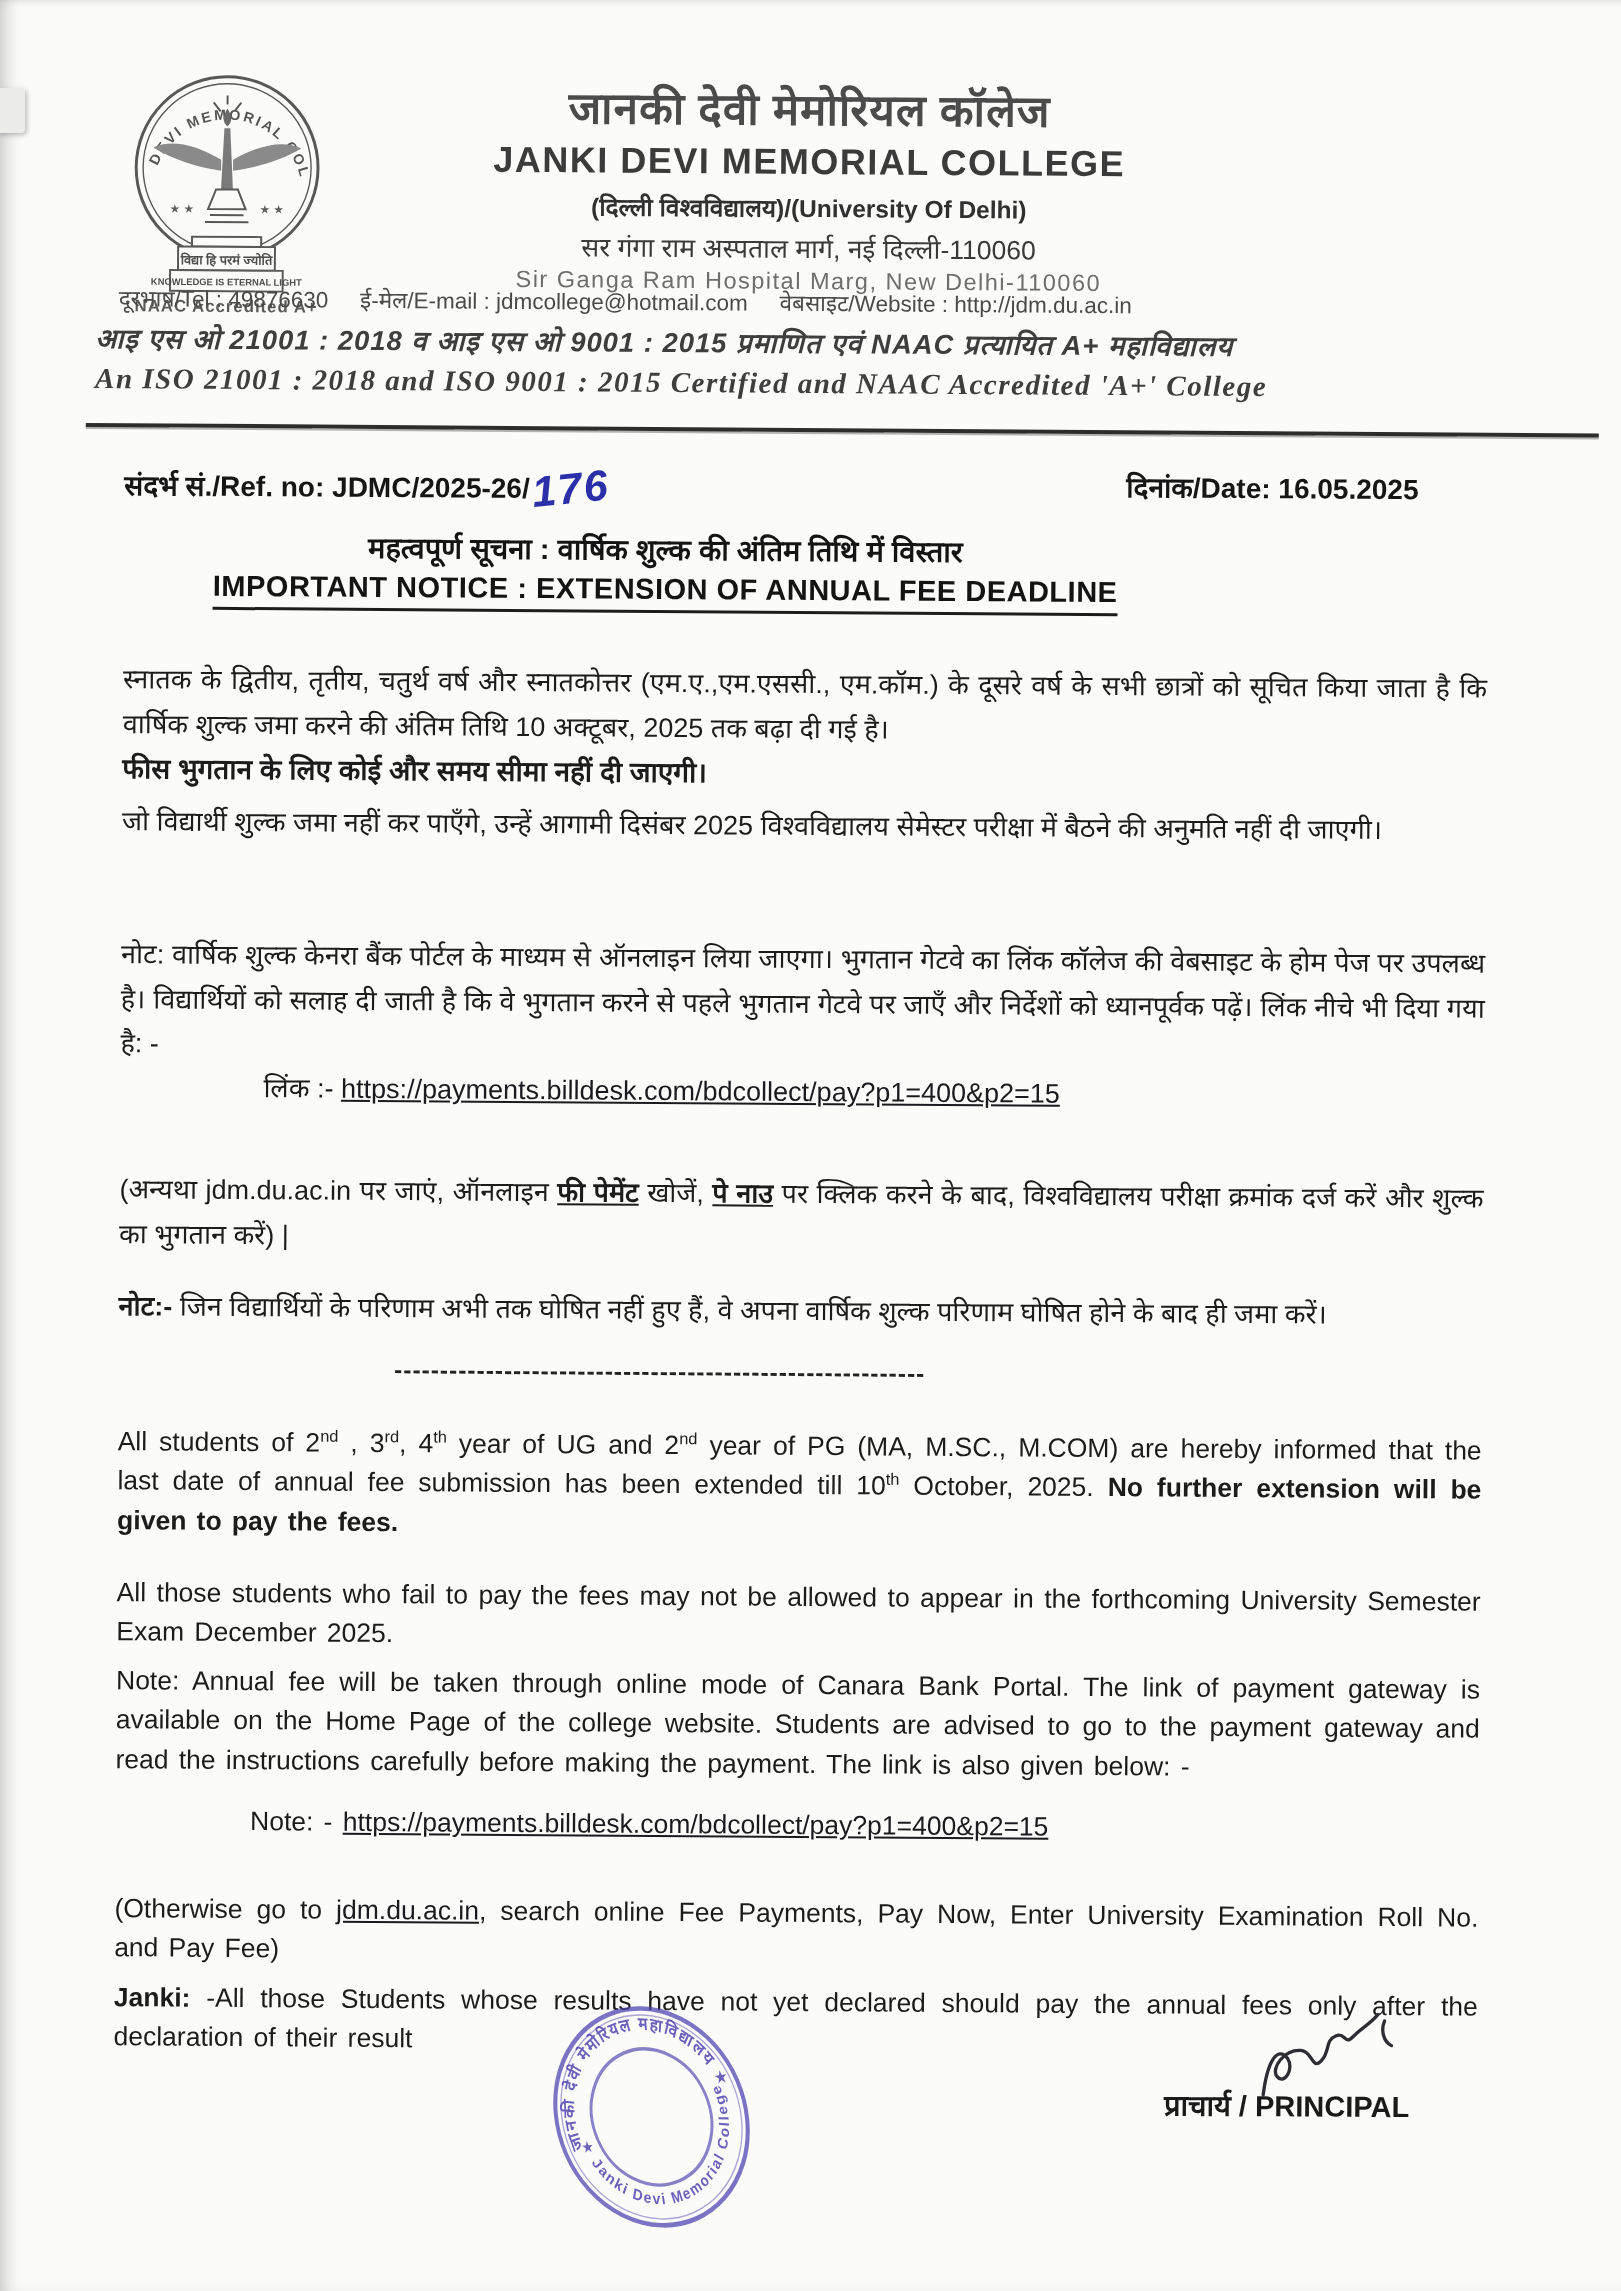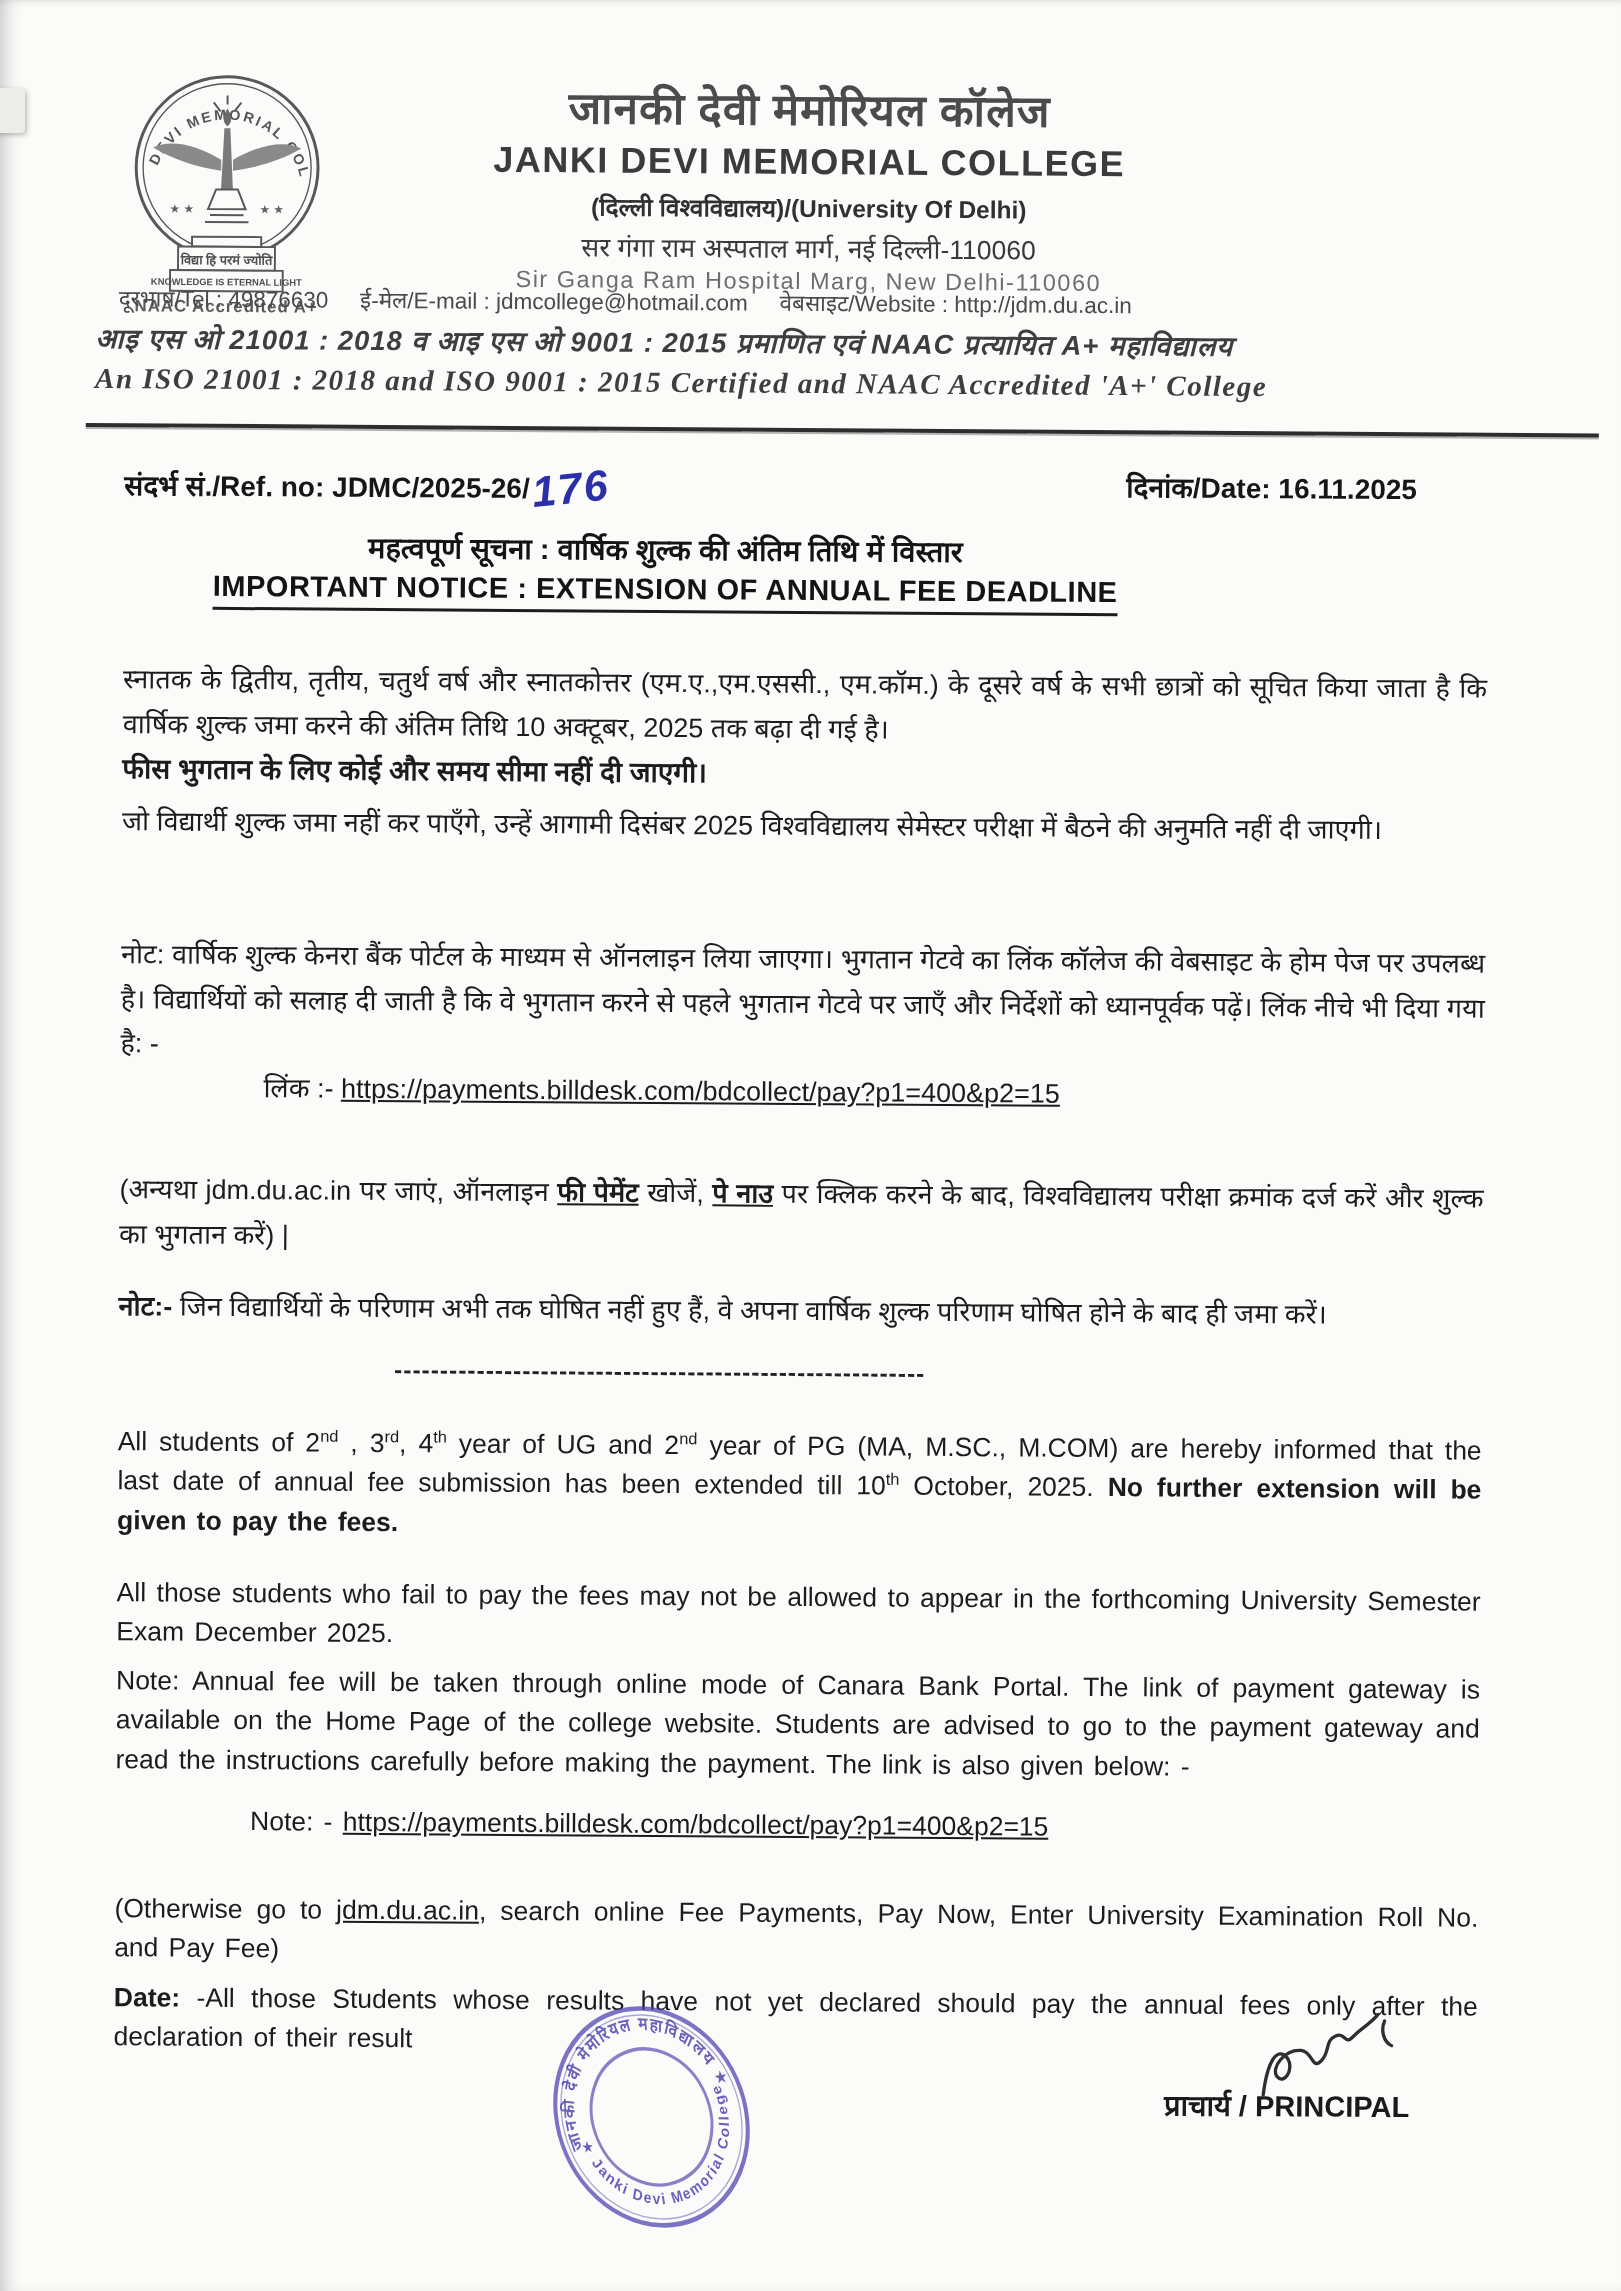--- a/index.html
+++ b/index.html
@@ -104,21 +104,21 @@
 
     <div class="abs iso-hi">आइ एस ओ 21001 : 2018 व आइ एस ओ 9001 : 2015 प्रमाणित एवं NAAC प्रत्यायित A+ महाविद्यालय</div>
     <div class="abs iso-en">An ISO 21001 : 2018 and ISO 9001 : 2015 Certified and NAAC Accredited 'A+' College</div>
     <div class="abs rule"></div>
 
     <div class="abs ref">
       <span>संदर्भ सं./Ref. no:  JDMC/2025-26/</span><span class="hand">176</span>
     </div>
     <div class="abs dateline">
       <span>दिनांक/Date:</span>
-      <span>16.11.2025</span>
+      <span>16.05.2025</span>
     </div>
 
     <div class="abs title-hi">महत्वपूर्ण सूचना  : वार्षिक शुल्क की अंतिम तिथि में विस्तार</div>
     <div class="abs title-en"><span class="u">IMPORTANT NOTICE :  EXTENSION OF ANNUAL FEE DEADLINE</span></div>
 
     <p class="para hi" style="top:635px">
       <span>स्नातक के द्वितीय, तृतीय, चतुर्थ वर्ष और स्नातकोत्तर (एम.ए.,एम.एससी., एम.कॉम.) के दूसरे वर्ष के सभी छात्रों को सूचित किया जाता है कि वार्षिक शुल्क जमा करने की अंतिम तिथि 10 अक्टूबर, 2025 तक बढ़ा दी गई है।</span>
       <span class="blockbold">फीस भुगतान के लिए कोई और समय सीमा नहीं दी जाएगी।</span>
     </p>
 
@@ -150,21 +150,21 @@
 
     <div class="abs linkline-en">
       <span>Note: - </span><span class="doclink">https://payments.billdesk.com/bdcollect/pay?p1=400&amp;p2=15</span>
     </div>
 
     <p class="para en" style="top:1867px">
       <span>(Otherwise  go  to </span><span class="doclink">jdm.du.ac.in</span><span>,  search  online  Fee  Payments,  Pay  Now,  Enter  University Examination Roll No. and Pay Fee)</span>
     </p>
 
     <p class="para en" style="top:1956px">
-      <span class="strong">Date:</span><span> -All those Students whose results have not yet declared should pay the annual fees only after the declaration of their result</span>
+      <span class="strong">Janki:</span><span> -All those Students whose results have not yet declared should pay the annual fees only after the declaration of their result</span>
     </p>
 
     <svg class="abs stamp" viewBox="0 0 300 300">
       <g transform="translate(150,150) rotate(-24) scale(0.88,1.05)" fill="none" stroke="#4a3fae">
         <circle r="118" stroke-width="5" opacity="0.72"></circle>
         <circle r="111" stroke-width="1.6" opacity="0.45"></circle>
         <circle r="74" stroke-width="3.6" opacity="0.65"></circle>
         <path id="stTop" d="M -95 0 A 95 95 0 0 1 95 0" stroke="none"></path>
         <path id="stBot" d="M -95 0 A 95 95 0 0 0 95 0" stroke="none"></path>
         <text font-size="19" font-weight="bold" fill="#4a3fae" stroke="none" opacity="0.82" letter-spacing="2"><textPath href="#stTop" startOffset="50%" text-anchor="middle">जानकी देवी मेमोरियल महाविद्यालय ★</textPath></text>

